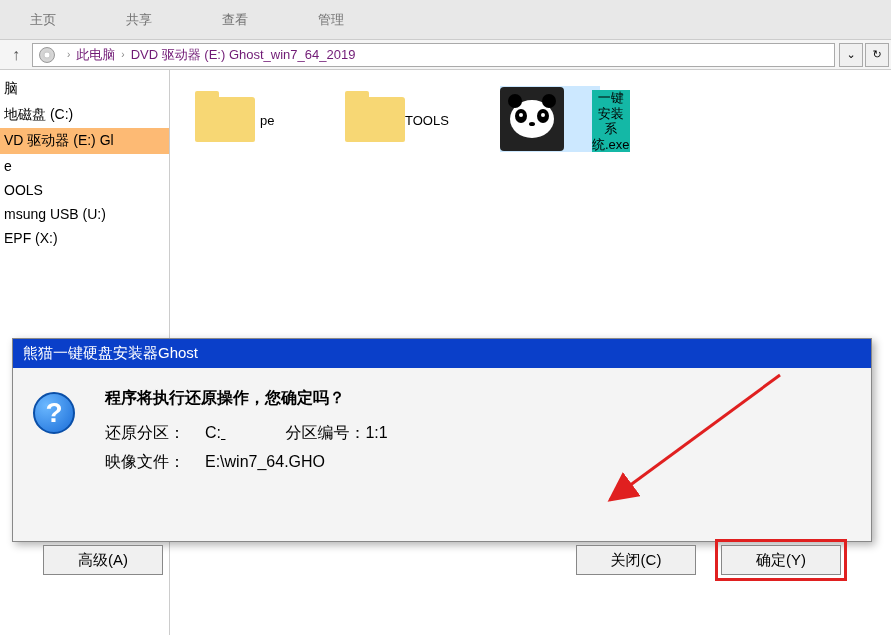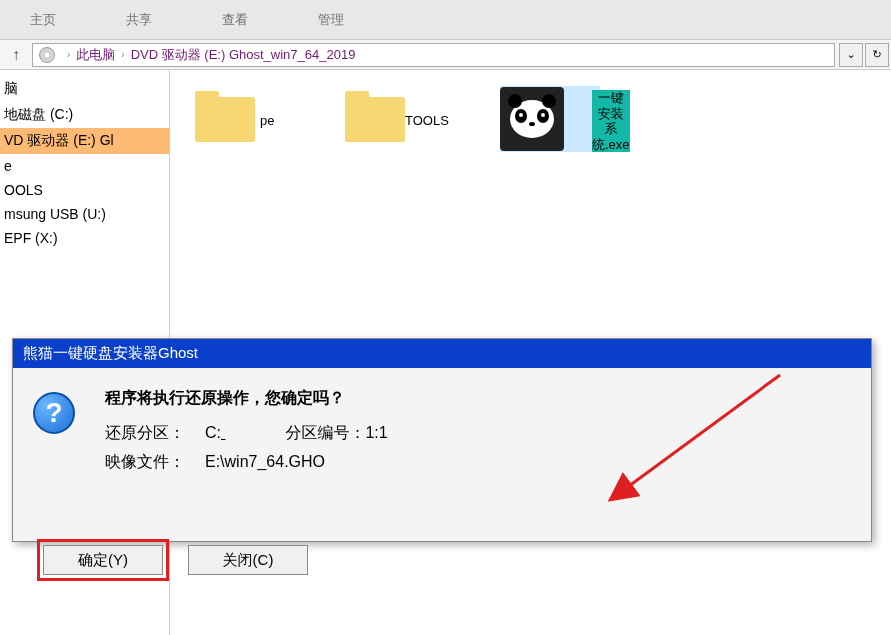--- a/index.html
+++ b/index.html
@@ -152,23 +152,24 @@
       <div class="dialog-msg">程序将执行还原操作，您确定吗？</div>
       <div class="dialog-row">
         <span class="rk">还原分区：</span><span class="rv">C:</span>
         <span class="rk2">分区编号：</span><span class="rv">1:1</span>
       </div>
       <div class="dialog-row">
         <span class="rk">映像文件：</span><span class="rv">E:\win7_64.GHO</span>
       </div>
     </div>
     <div class="dialog-buttons">
+      <button class="dlg-btn">高级(A)</button>
       <div class="btn-group-right">
+        <button class="dlg-btn">关闭(C)</button>
         <button class="dlg-btn confirm-highlight">确定(Y)</button>
-        <button class="dlg-btn">关闭(C)</button>
       </div>
     </div>
   </div>
 </div>
 
 <div class="red-arrow" style="left:590px; top:370px;">
   <svg width="200" height="160">
     <defs>
         <marker id="ah" markerWidth="12" markerHeight="12" refX="9" refY="5" orient="auto">
           <path d="M0,0 L10,5 L0,10 Z" fill="#e02020"></path>

